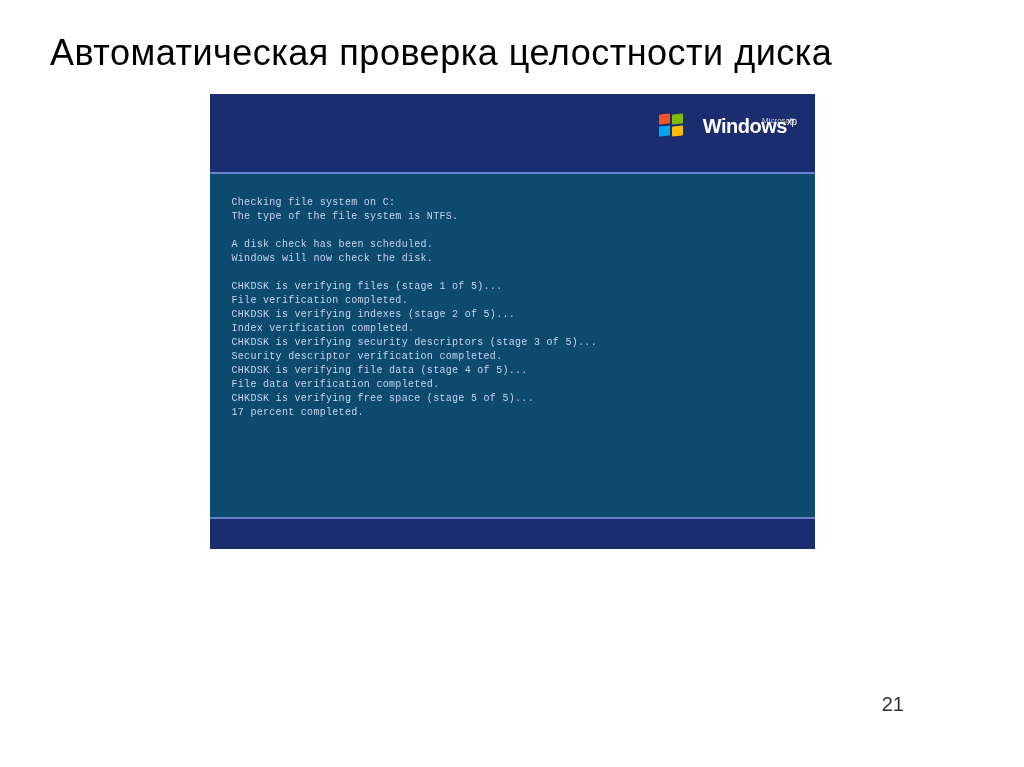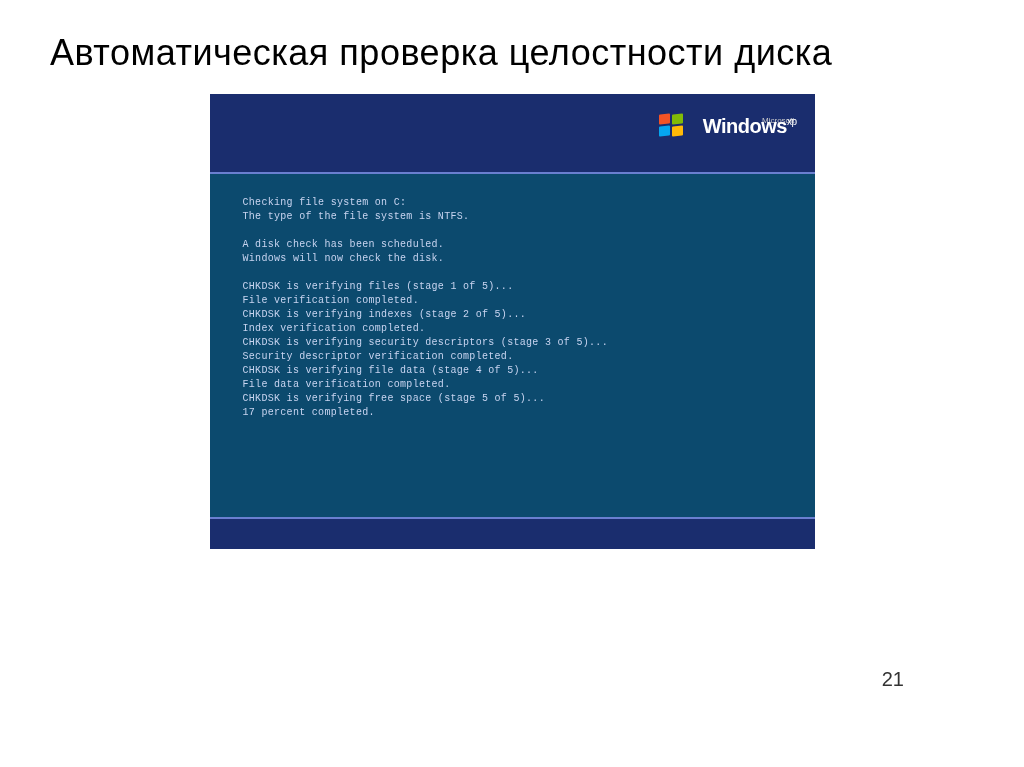--- a/index.html
+++ b/index.html
@@ -66,40 +66,40 @@
     }
     .microsoft-text {
       position: absolute;
       right: 20px;
       top: 22px;
       color: #ccc;
       font-size: 8px;
       font-family: Arial, sans-serif;
     }
     .console-area {
-      padding: 22px 20px 10px 33px;
+      padding: 22px 20px 10px 22px;
       font-family: "Lucida Console", "Courier New", monospace;
       font-size: 10px;
       line-height: 14px;
       color: #c8d4f0;
       white-space: pre;
       letter-spacing: 0.3px;
     }
     .bottom-bar {
       position: absolute;
       bottom: 0;
       left: 0;
       right: 0;
       height: 32px;
       background: linear-gradient(to bottom, #1a2d6e 0%, #1a2d6e 100%);
       border-top: 2px solid #6a7fd0;
     }
     .page-number {
       position: absolute;
-      bottom: 76px;
+      bottom: 51px;
       right: 120px;
       font-size: 20px;
       color: #333;
     }
   </style>
 </head>
 <body>
 
 <h1 class="slide-title">Автоматическая проверка целостности диска</h1>
 

